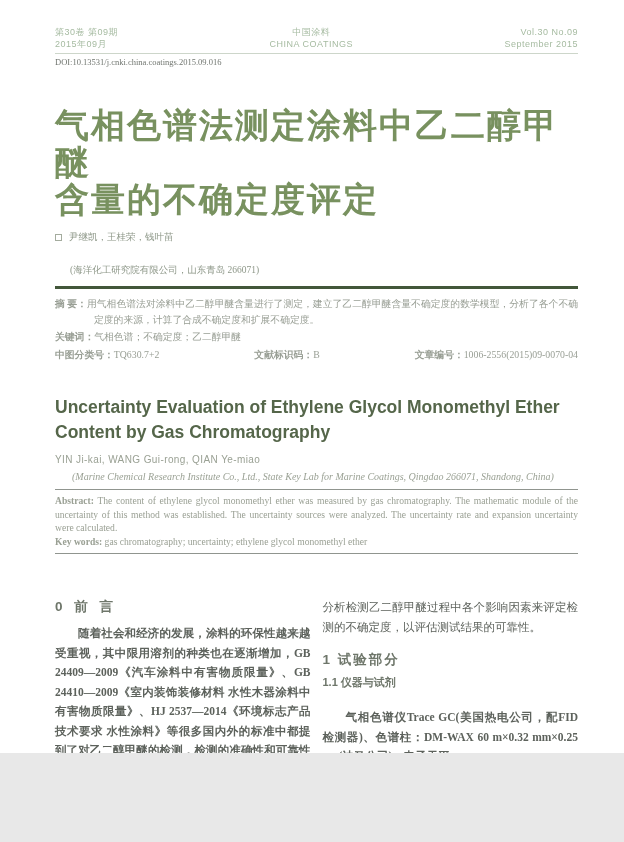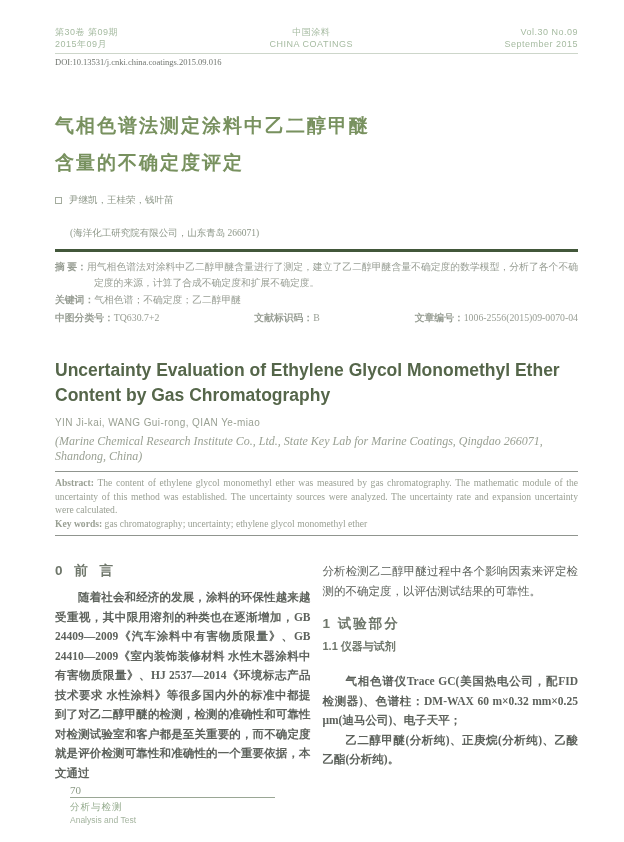--- a/index.html
+++ b/index.html
@@ -1,20 +1,20 @@
 <!DOCTYPE html>
 <html><head>
 <meta charset="utf-8">
 <style>
   * { margin: 0; padding: 0; box-sizing: border-box; }
   html, body { background: #e8e8e8; }
   .page {
     position: relative;
     width: 624px;
-    height: 842px;
+    height: 753px;
     margin: 0 auto;
     background: #ffffff;
     overflow: hidden;
     font-family: "Liberation Serif", "DejaVu Serif", serif;
   }
   .content { padding: 26px 46px 0 55px; }
 
   
   .masthead {
     display: flex;
@@ -34,21 +34,21 @@
     font-size: 8.5px;
     color: #70756f;
     font-family: "Liberation Serif", serif;
   }
 
   
   .title-cn {
     margin-top: 40px;
     font-family: "Liberation Sans", "DejaVu Sans", sans-serif;
     font-weight: bold;
-    font-size: 19px;
+    font-size: 34px;
     line-height: 37px;
     letter-spacing: 2px;
     color: #78915f;
   }
   .authors-cn {
     margin-top: 13px;
     display: flex;
     align-items: center;
     font-size: 9.5px;
     color: #8d9788;
@@ -95,39 +95,40 @@
   }
   .authors-en {
     margin-top: 9px;
     font-family: "Liberation Sans", "DejaVu Sans", sans-serif;
     font-size: 10px;
     letter-spacing: 0.4px;
     color: #9aa194;
   }
   .affil-en {
     margin-top: 6px;
-    font-size: 12px;
+    font-size: 10px;
     font-style: italic;
     color: #9aa194;
+    margin-left: 17px;
   }
   .thin-rule { border-top: 1px solid #90958f; margin-top: 7px; }
   .abstract-en {
     padding: 4px 0 5px 0;
     font-size: 9.6px;
     line-height: 13.5px;
     color: #9aa094;
     text-align: justify;
   }
   .abstract-en p + p { margin-top: 0; }
 
   
   .columns {
     position: absolute;
     left: 55px;
-    top: 562px;
+    top: 598px;
     width: 523px;
     display: flex;
     gap: 12px;
   }
   .col { width: 256px; }
   .sec-h {
     font-family: "Liberation Sans", "DejaVu Sans", sans-serif;
     font-size: 13.5px;
     letter-spacing: 4px;
     color: #6e766a;

